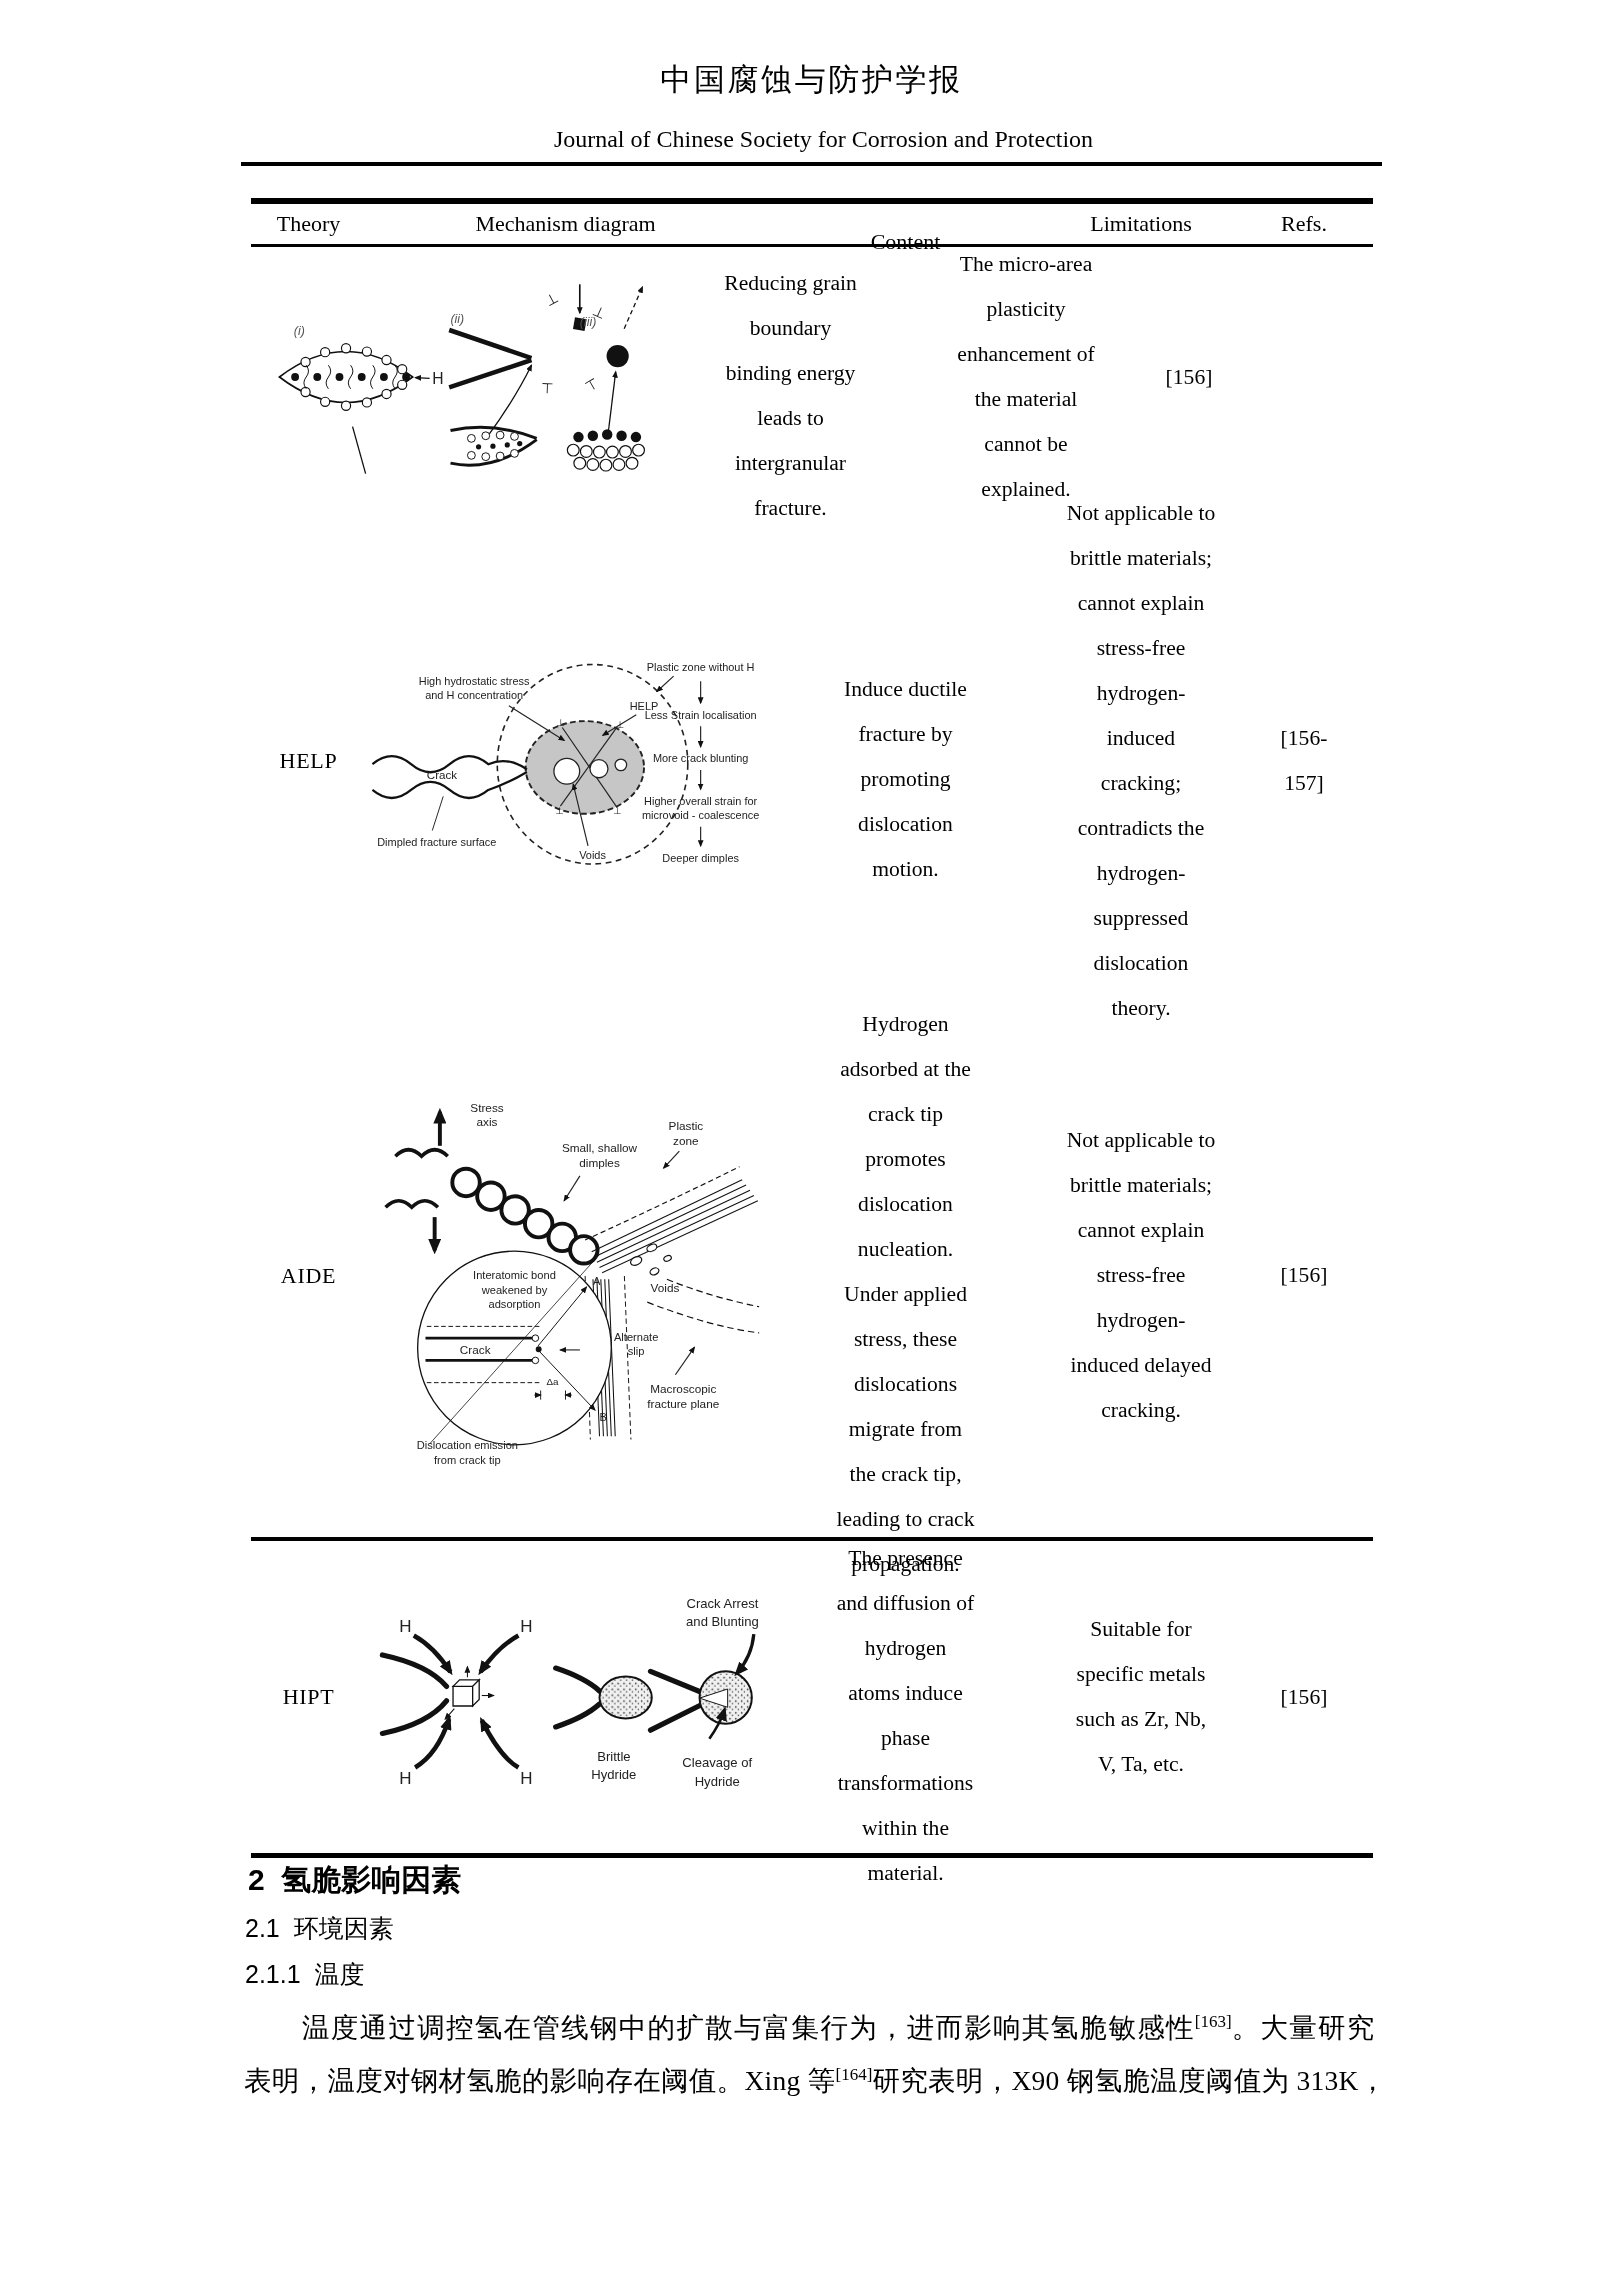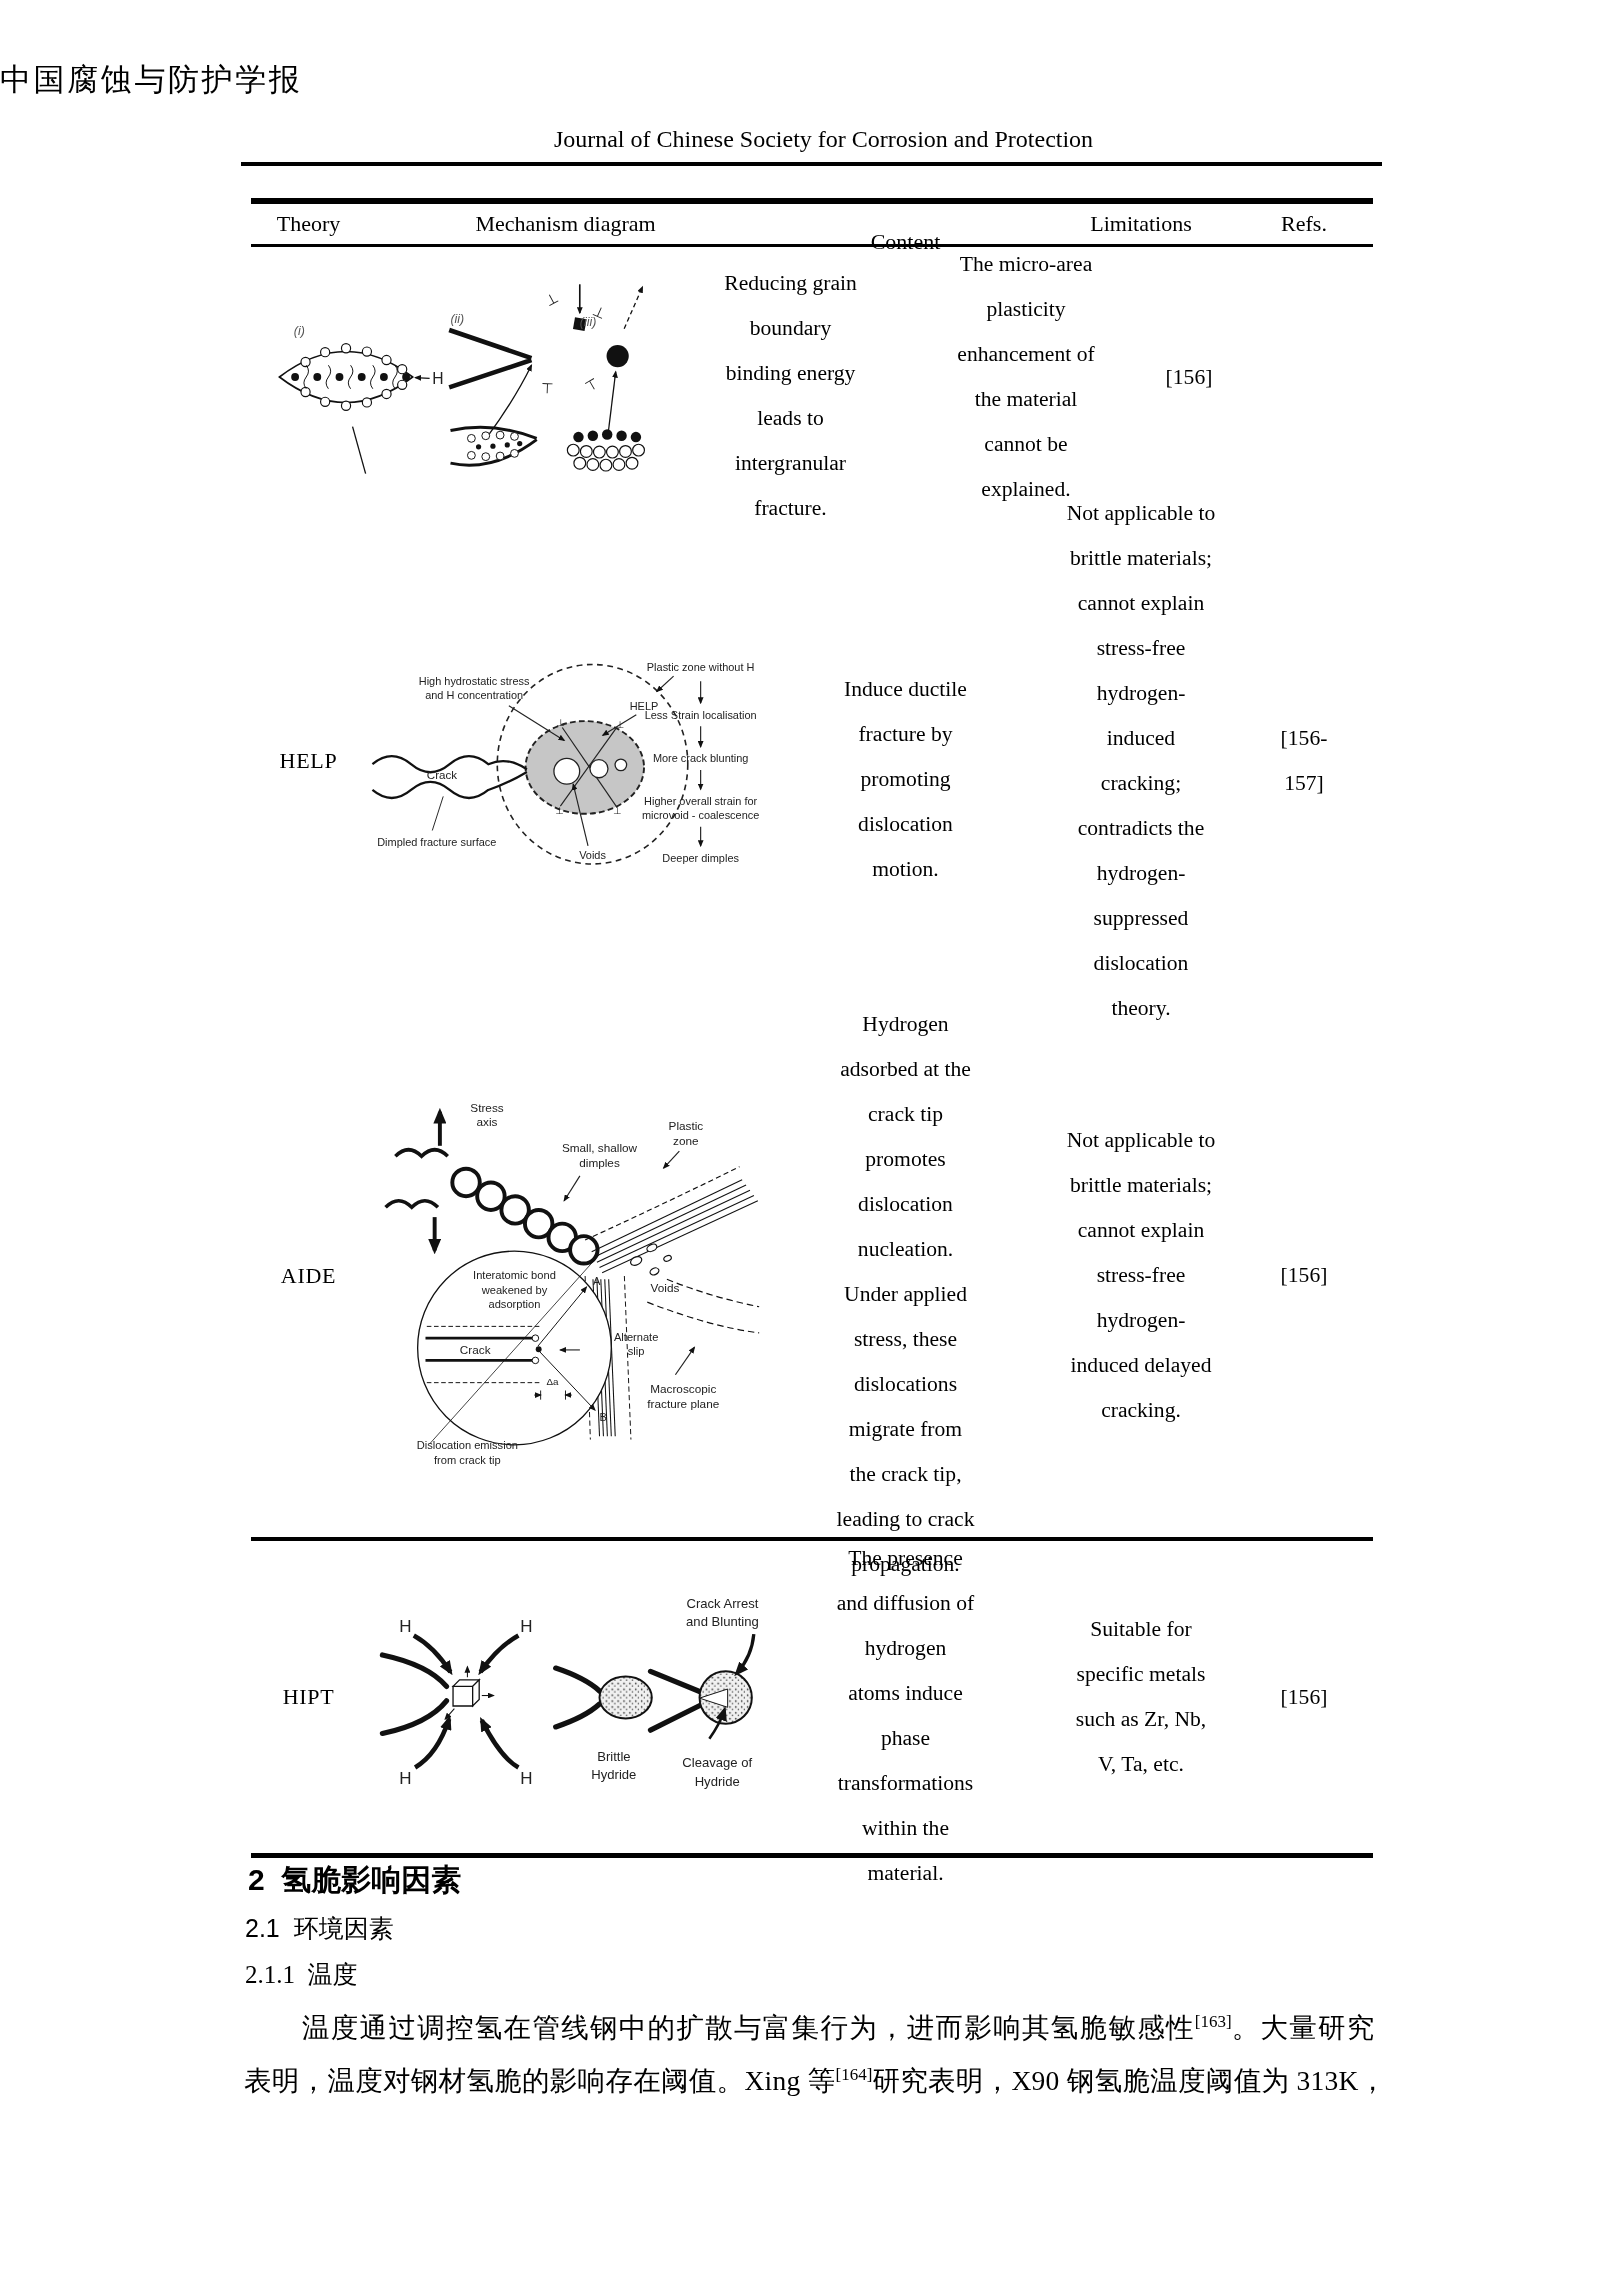--- a/index.html
+++ b/index.html
@@ -1,18 +1,18 @@
 <!DOCTYPE html>
 <html style="font-size:10.5px"><head>
 <meta charset="utf-8">
 <style>
   html,body{margin:0;padding:0;background:#888;}
   .page{position:relative;width:1623px;height:2295px;background:#ffffff;color:#000;
         font-family:"Liberation Serif","DejaVu Serif",serif;overflow:hidden;}
-  .jt{position:absolute;left:0;top:59px;width:100%;font-size:31px;
+  .jt{position:absolute;left:0;top:59px;width:100%;text-align:center;font-size:31px;
       letter-spacing:2.6px;white-space:pre;}
   .jt-en{position:absolute;left:0;top:126px;width:100%;text-align:center;font-size:24px;white-space:pre;margin-left:12px;}
   .jsep{position:absolute;left:241px;top:162px;width:1141px;height:3.9px;background:#000;}
   .tbl{position:absolute;left:251px;top:198px;width:1122px;}
   .hrule{width:100%;background:#000;}
   .r-top{height:5.9px;}
   .r-mid{height:3.3px;}
   .r-thin{height:3.9px;}
   .r-bot{height:5.2px;}
   .trow{display:flex;width:100%;}
@@ -23,21 +23,21 @@
   .c-content{width:281px;margin-top:37px;}
   .c-lim{width:190px;}
   .c-refs{width:136px;}
   .th{font-size:22px;}
   .theory-label{font-size:22px;letter-spacing:0.7px;}
   .cell-lines{white-space:pre-line;font-size:21.6px;line-height:45px;}
   .sec-h2{position:absolute;left:248px;top:1860px;font-family:"Liberation Sans","DejaVu Sans",sans-serif;
           font-weight:700;font-size:30px;white-space:pre;}
   .sec-h21{position:absolute;left:245px;top:1912px;font-family:"Liberation Sans","DejaVu Sans",sans-serif;
           font-weight:500;font-size:25px;white-space:pre;text-align:center;}
-  .sec-h211{position:absolute;left:245px;top:1958px;font-family:Liberation Serif, serif;
+  .sec-h211{position:absolute;left:245px;top:1958px;font-family:Liberation Sans, sans-serif;
           font-weight:500;font-size:25px;white-space:pre;}
   .para-line{position:absolute;left:244px;font-size:27.5px;white-space:nowrap;}
   .pl1{top:2010px;padding-left:58px;letter-spacing:1.3px;}
   .pl2{top:2063px;letter-spacing:0.3px;}
   .sup{font-size:17px;vertical-align:super;letter-spacing:0;}
   svg text{font-family:"Liberation Sans","DejaVu Sans",sans-serif;fill:#222;}
   .romlab{fill:#555;font-style:italic;}
 </style>
 </head>
 <body>

